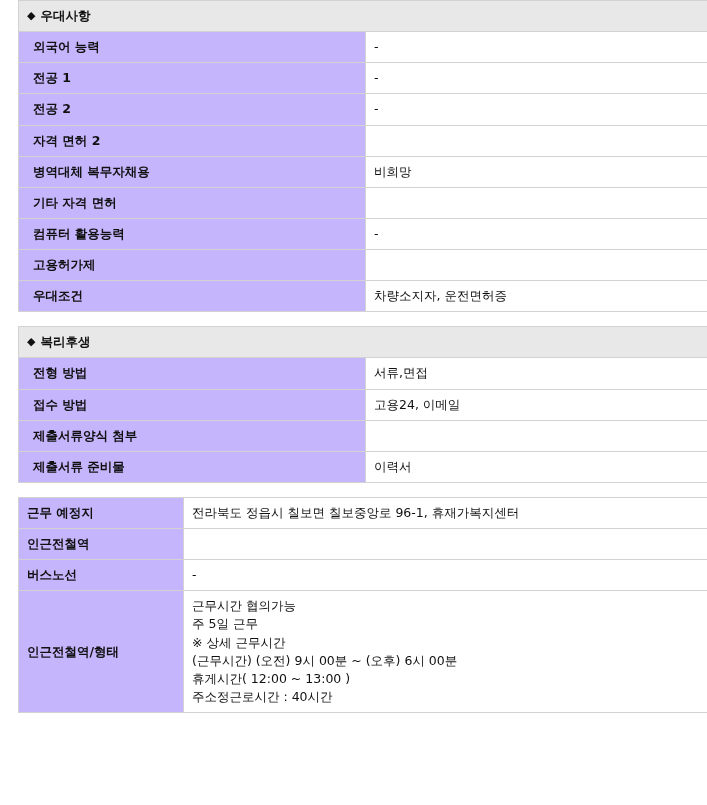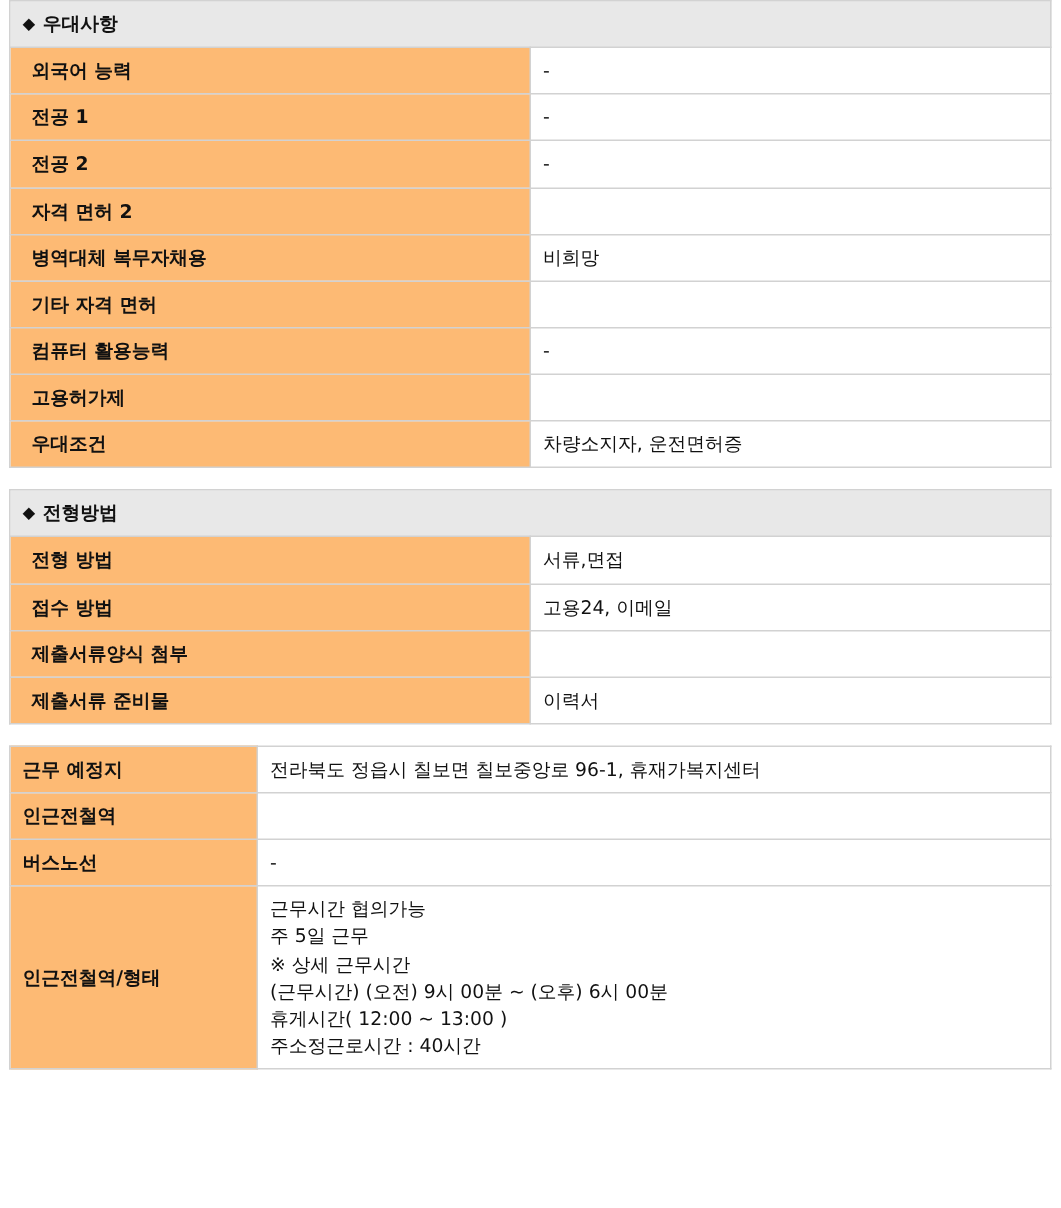--- a/index.html
+++ b/index.html
@@ -10,21 +10,21 @@
   body {
     width: 707px;
     font-family: "DejaVu Sans", "Liberation Sans", sans-serif;
     font-size: 12.5px;
     color: #111111;
     -webkit-font-smoothing: antialiased;
   }
   .page {
     width: 707px;
     box-sizing: border-box;
-    padding: 0 6px;
+    padding: 0 18px;
   }
   .section {
     margin-bottom: 14px;
   }
   table.grid {
     width: 695px;
     border-collapse: collapse;
     table-layout: fixed;
   }
   table.grid td {
@@ -41,21 +41,21 @@
     font-size: 12.5px;
   }
   .diamond {
     display: inline-block;
     margin-right: 5px;
     font-size: 11px;
     line-height: 1;
     transform: translateY(-1px);
   }
   td.lbl {
-    background: #fdba74;
+    background: #c4b5fd;
     font-weight: bold;
     width: 148px;
     white-space: nowrap;
   }
   td.lbl.indent {
     padding-left: 14px;
   }
   td.val {
     background: #ffffff;
   }
@@ -118,21 +118,21 @@
       </tr>
     </tbody>
       </table>
   </div>
 
   <div class="section">
     <table class="grid">
       <tbody>
           <tr class="sec-head">
         <td colspan="2">
-          <span class="diamond">◆</span><span>전형방법</span>
+          <span class="diamond">◆</span><span>복리후생</span>
         </td>
       </tr>
       <tr>
         <td class="lbl indent">전형 방법</td>
         <td class="val">서류,면접</td>
       </tr>
       <tr>
         <td class="lbl indent">접수 방법</td>
         <td class="val">고용24, 이메일</td>
       </tr>

